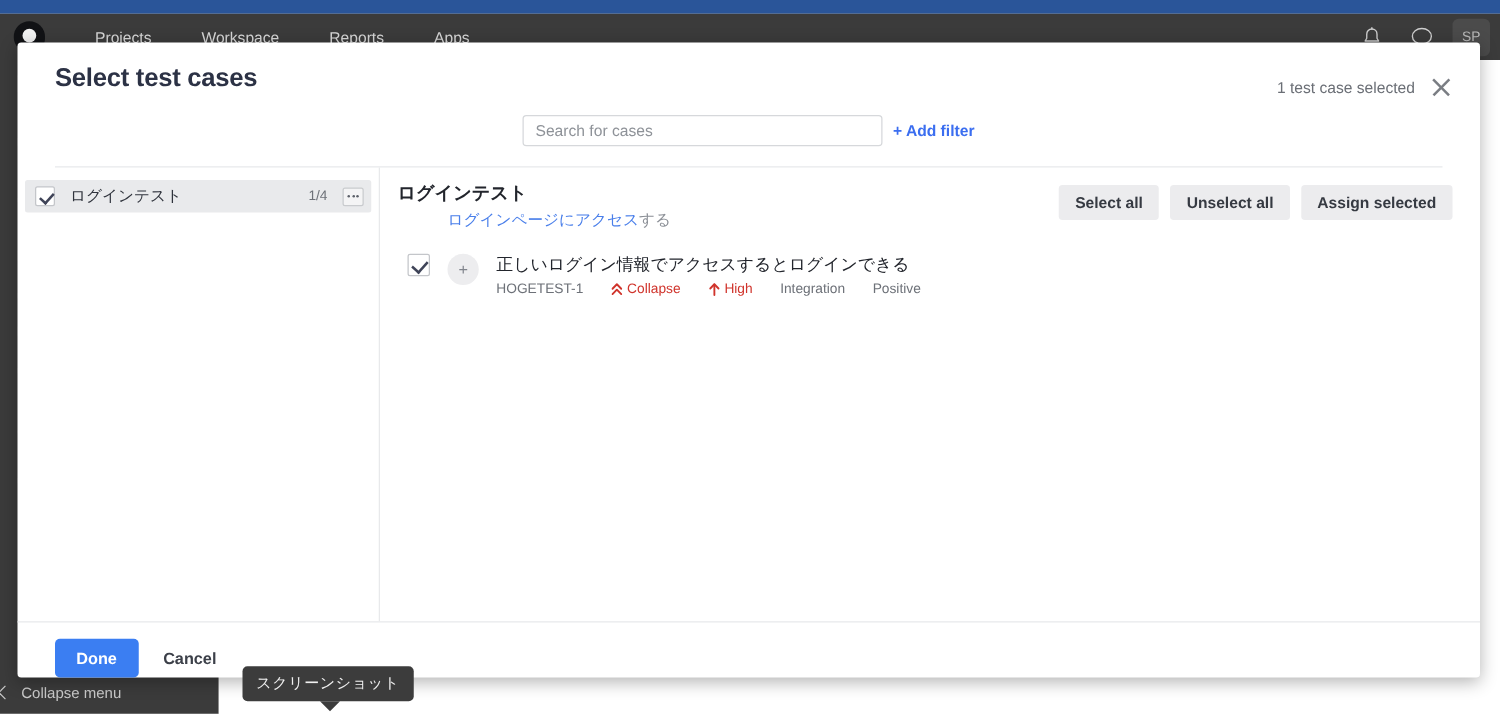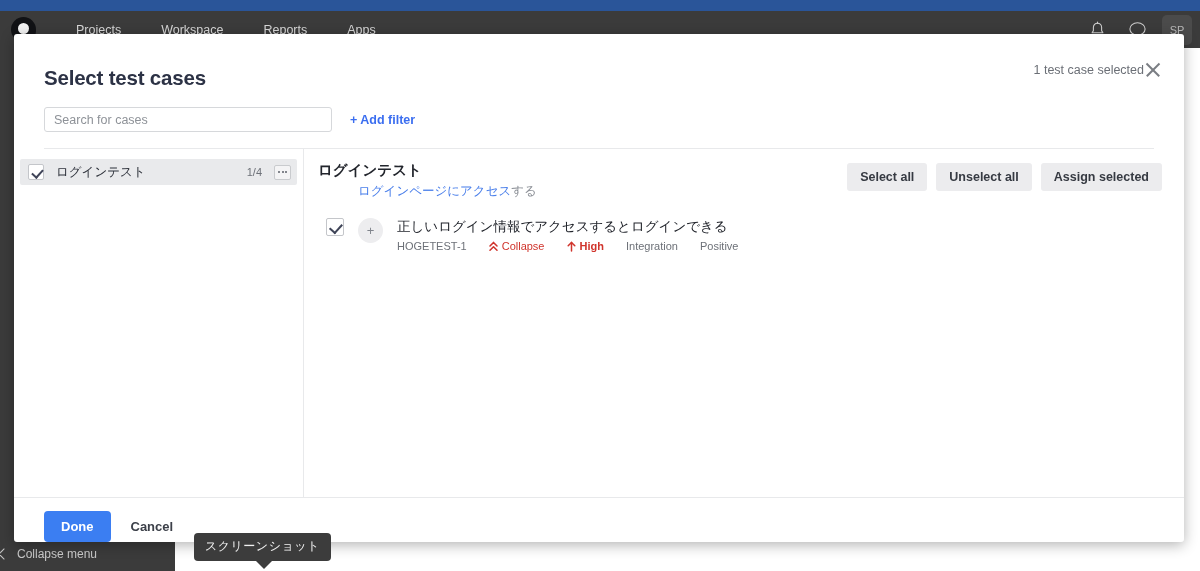--- a/index.html
+++ b/index.html
@@ -132,35 +132,35 @@
     background: #ffffff;
     border-radius: 3px;
     box-shadow: 0 3px 14px rgba(0,0,0,0.30);
     display: flex;
     flex-direction: column;
     z-index: 40;
   }
 
   .modal-header {
     position: relative;
-    padding: 32px 30px 0 30px;
+    padding: 17px 30px 0 30px;
     flex: 0 0 auto;
   }
   .modal-title {
     font-size: 20.5px;
     font-weight: bold;
     color: #2c3245;
     letter-spacing: -0.2px;
   }
   .modal-header-right {
     position: absolute;
     top: 27px; right: 22px;
     display: flex;
     align-items: center;
-    gap: 0;
+    gap: 12px;
   }
   .selected-count {
     font-size: 12.5px;
     color: #6b6f76;
   }
   .close-x {
     width: 18px; height: 18px;
     position: relative;
     cursor: pointer;
   }
@@ -170,22 +170,23 @@
     left: 0; top: 8px;
     width: 18px; height: 1.6px;
     background: #7a7d83;
   }
   .close-x::before { transform: rotate(45deg); }
   .close-x::after  { transform: rotate(-45deg); }
 
   .search-row {
     display: flex;
     align-items: center;
-    gap: 18px;
+    gap: 8px;
     padding: 17px 30px 0 30px;
+    justify-content: center;
   }
   .search-input {
     width: 288px;
     height: 25px;
     border: 1px solid #d6d8db;
     border-radius: 3px;
     padding: 0 9px;
     font-size: 12.5px;
     color: #3b3f47;
     font-family: inherit;
@@ -353,21 +354,21 @@
     align-items: center;
     gap: 0;
     margin-top: 5px;
     font-size: 11px;
     color: #6d7178;
     white-space: nowrap;
   }
   .case-meta .m { display: inline-flex; align-items: center; gap: 4px; }
   .case-meta .m + .m { margin-left: 22px; }
   .sev { color: #d0342c; font-weight: normal; }
-  .pri { color: #d0342c; font-weight: bold; }
+  .pri { color: #d0342c; font-weight: normal; }
 
   
   .modal-footer {
     flex: 0 0 auto;
     border-top: 1px solid #e8e9eb;
     padding: 13px 30px 0 30px;
     display: flex;
     align-items: center;
     gap: 10px;
   }

